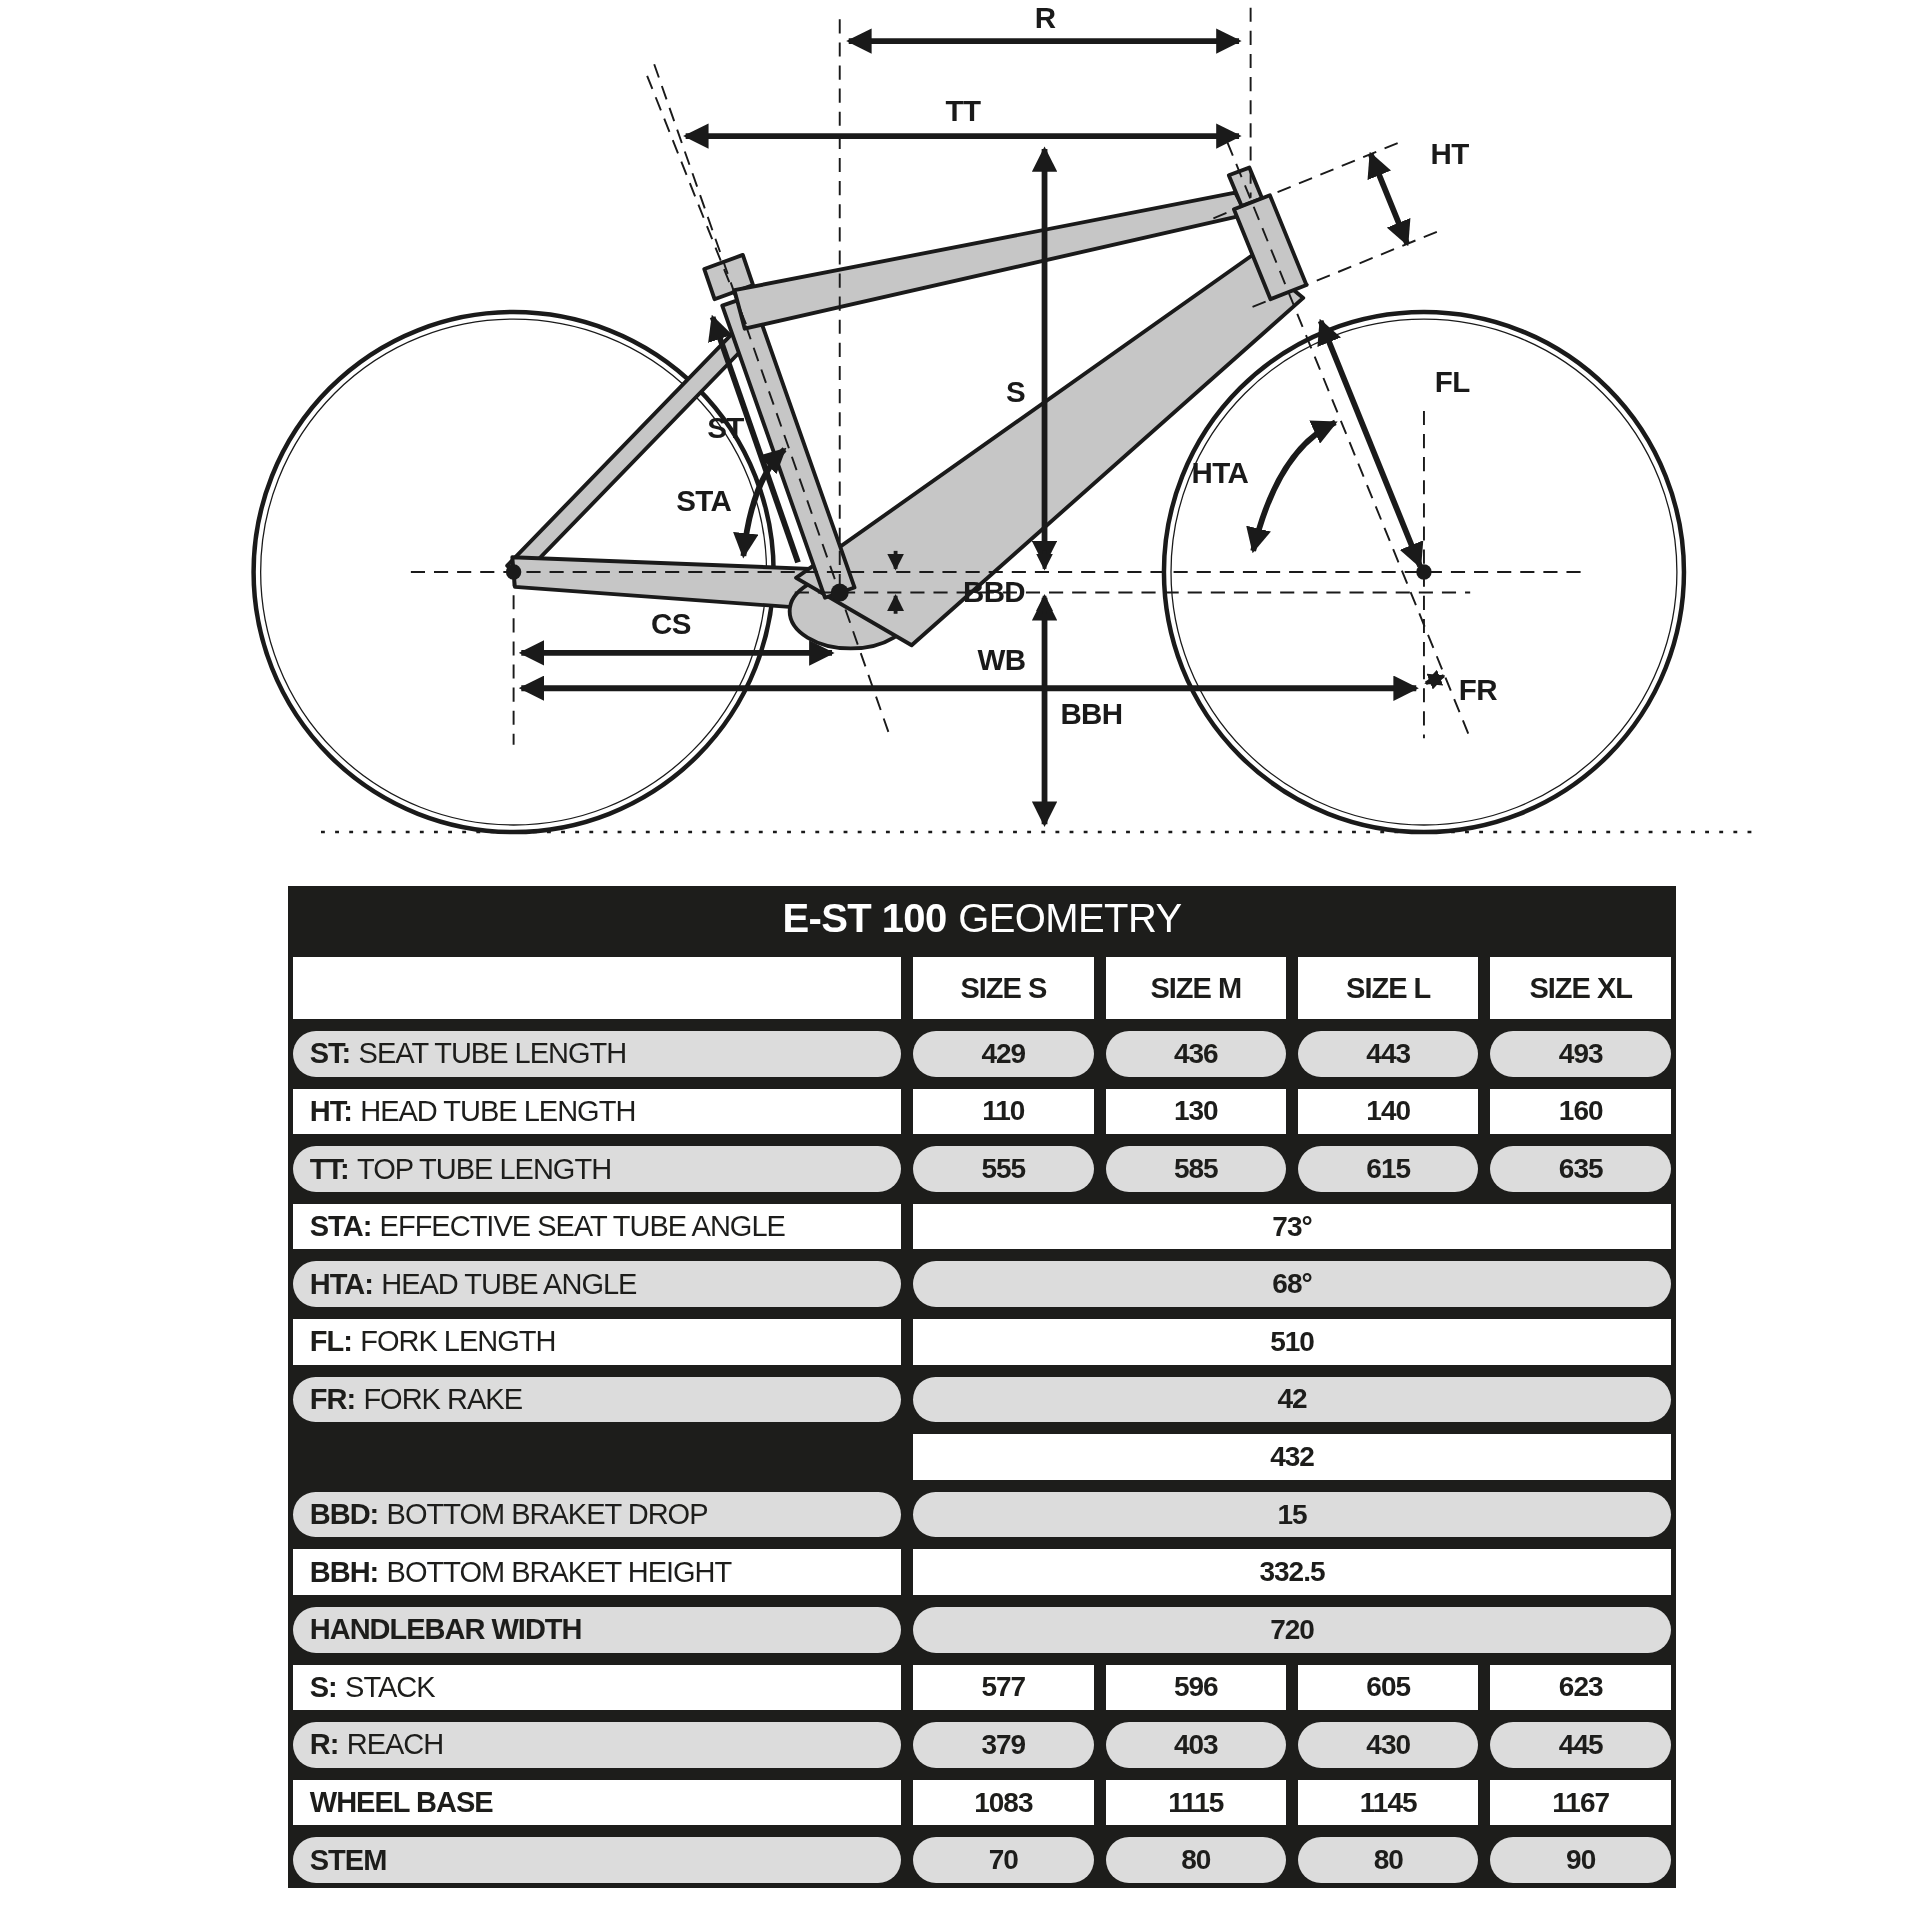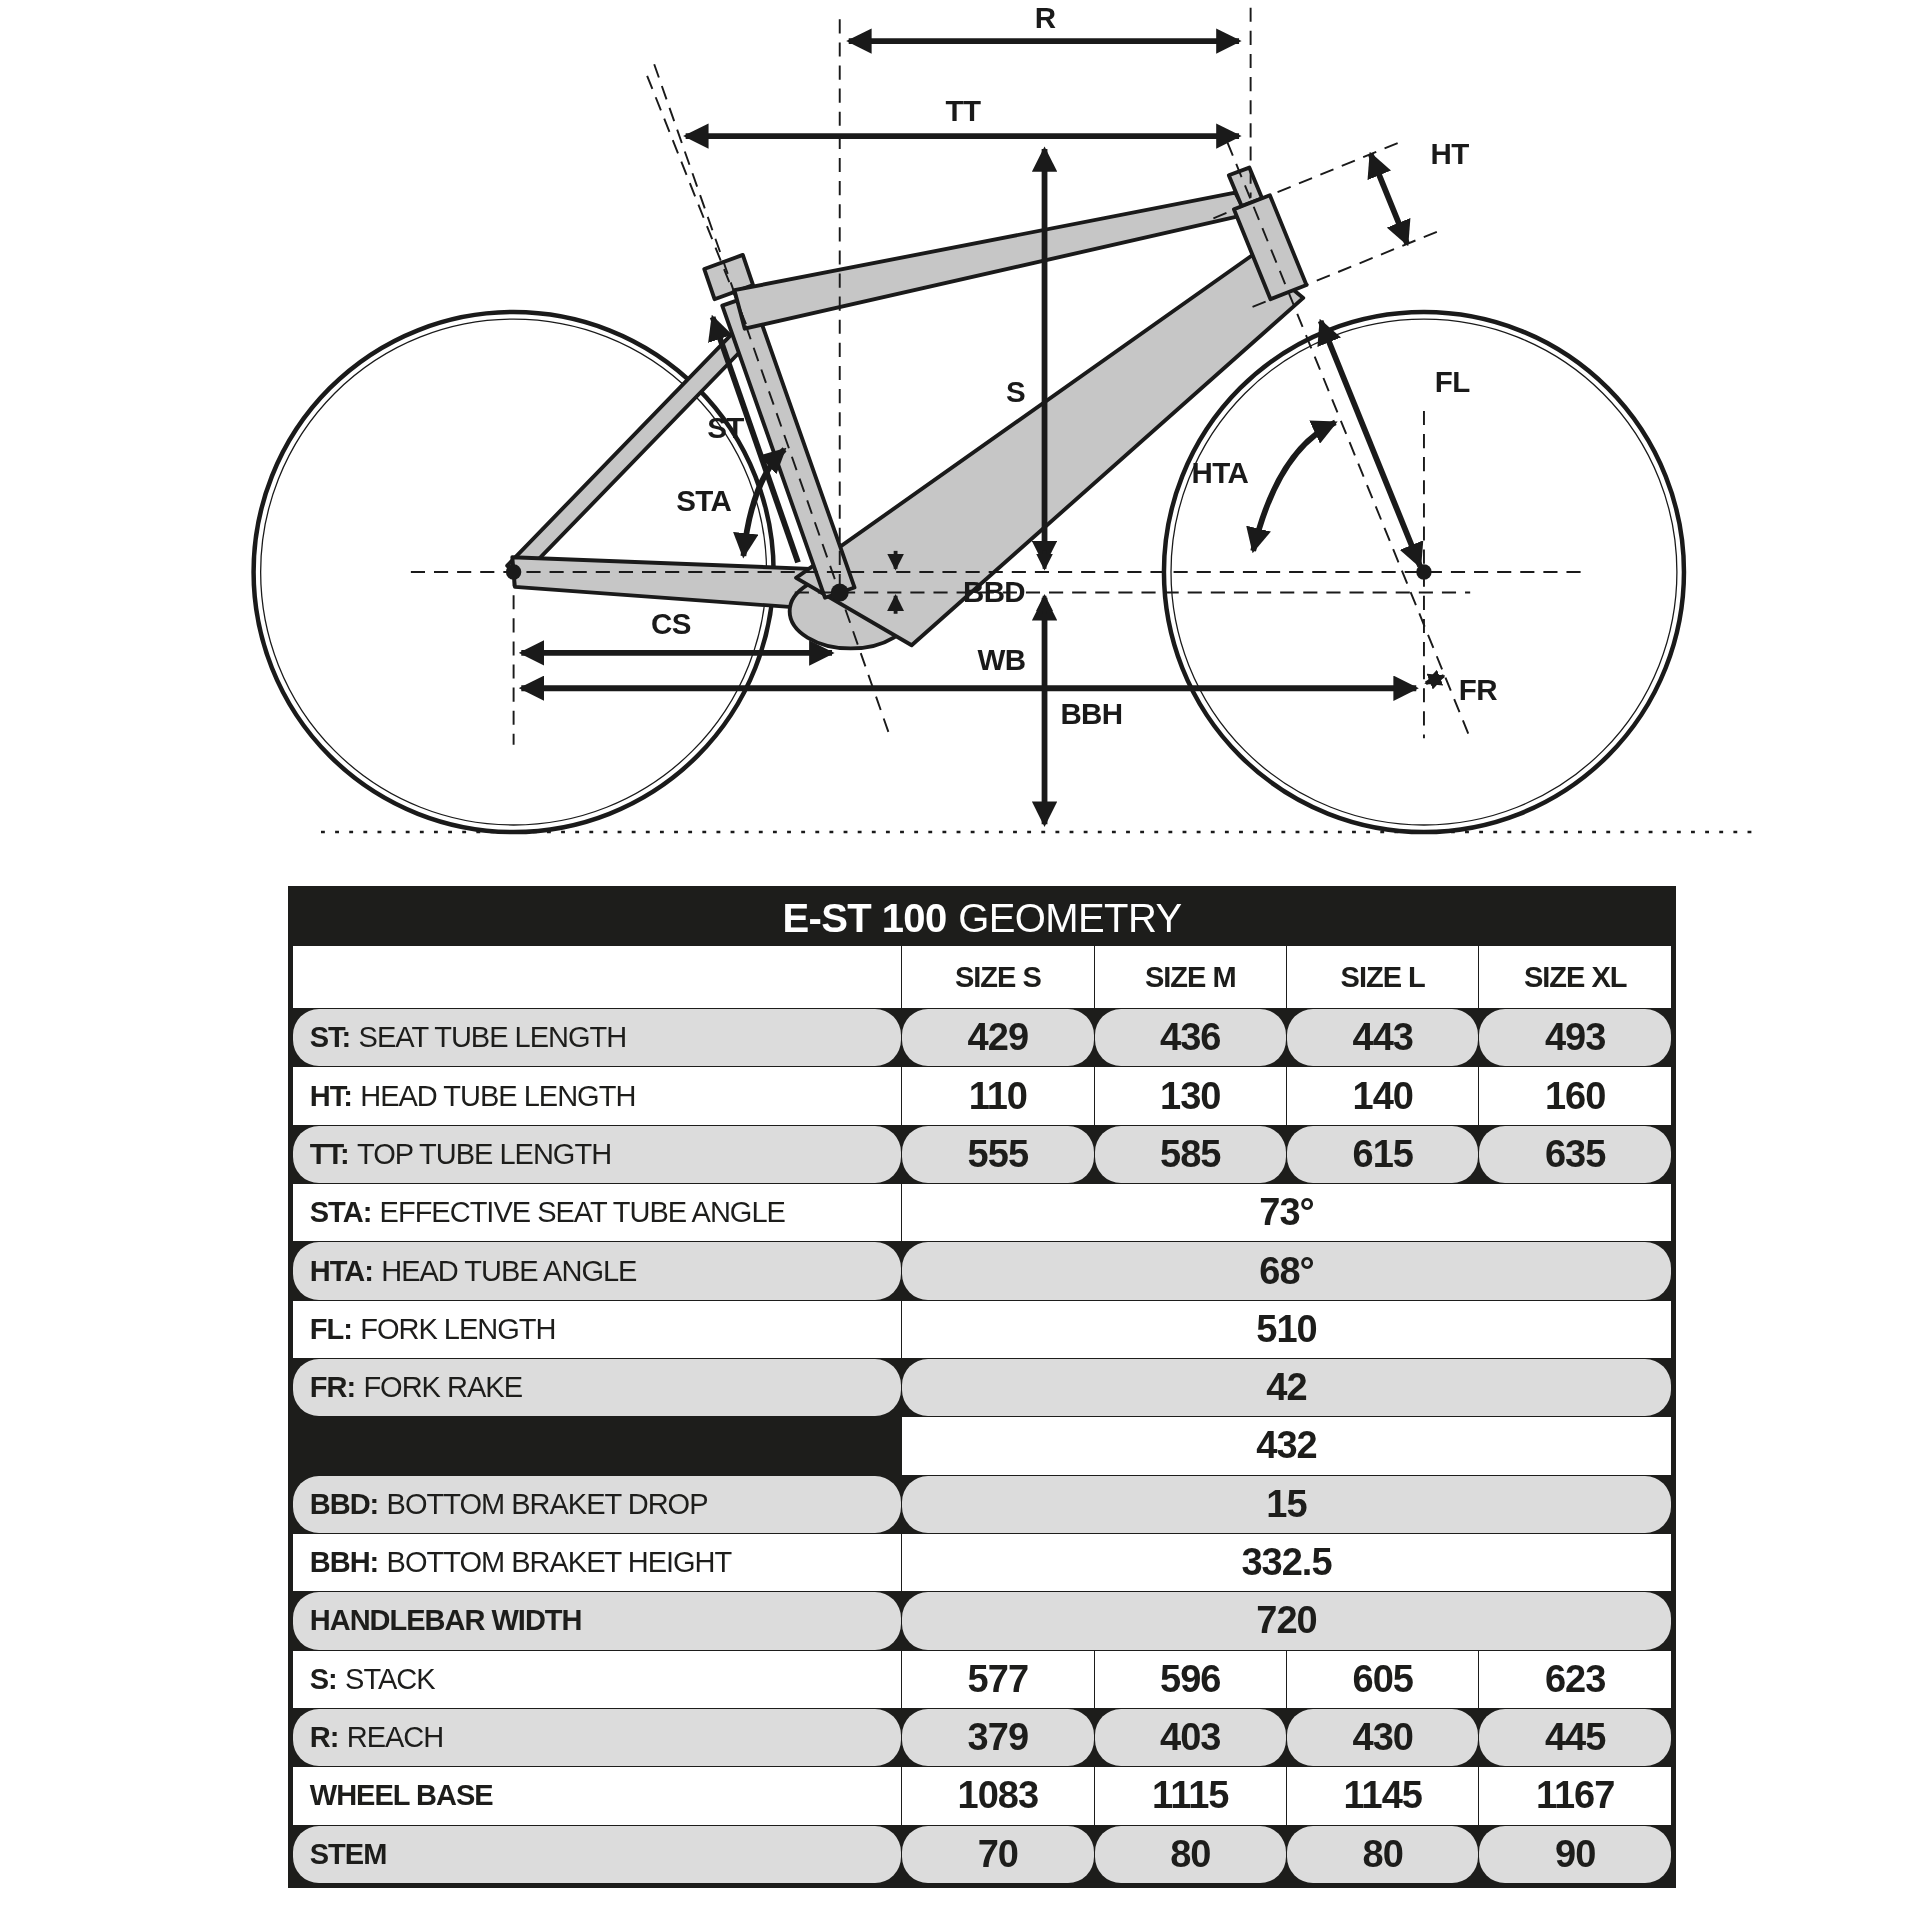--- a/index.html
+++ b/index.html
@@ -12,28 +12,28 @@
   svg .tube{fill:#c6c6c6;stroke:#1a1a1a;stroke-width:6;stroke-linejoin:round;}
   svg .dash{fill:none;stroke:#1a1a1a;stroke-width:3;stroke-dasharray:22 14;}
   svg .dots{fill:none;stroke:#1a1a1a;stroke-width:4;stroke-dasharray:6 16;}
   svg .dim{fill:none;stroke:#1a1a1a;stroke-width:9;}
   svg .dimsm{fill:none;stroke:#1a1a1a;stroke-width:6;}
   svg .dot{fill:#1a1a1a;stroke:none;}
   svg text{font-family:"Liberation Sans",sans-serif;font-weight:700;
            font-size:46px;fill:#1a1a1a;letter-spacing:-1px;}
   
   .geo-table{position:absolute;left:288px;top:886px;width:1388px;height:1002px;
-     background:#1d1d1b;display:grid;box-sizing:border-box;padding:5.1px;gap:1px;
+     background:#1d1d1b;display:grid;box-sizing:border-box;padding:5.1px;gap:12px;
      grid-template-columns:608px 1fr 1fr 1fr 1fr;
      grid-template-rows:54px 62px repeat(15,1fr);}
   .cell{background:#ffffff;display:flex;align-items:center;justify-content:center;
         font-size:29px;letter-spacing:-1px;color:#1d1d1b;white-space:nowrap;}
   .cell.shaded{background:#dcdcdc;border-radius:26px;}
   .cell.label{justify-content:flex-start;padding-left:16.7px;}
-  .cell.value{font-weight:700;font-size:38px;}
+  .cell.value{font-weight:700;font-size:28px;}
   .cell.span4{grid-column:2 / span 4;}
   .abbr{font-weight:700;margin-right:8.3px;}
   .abbr:empty{margin-right:0;}
   .lab{font-weight:400;}
   .allbold .lab{font-weight:700;}
   .colhead{font-weight:700;}
   .title{grid-column:1 / span 5;background:#1d1d1b;color:#ffffff;display:flex;
          align-items:center;justify-content:center;font-size:40px;letter-spacing:-0.6px;}
   .title .model{font-weight:700;margin-right:11.6px;}
   .title .rest{font-weight:400;}

